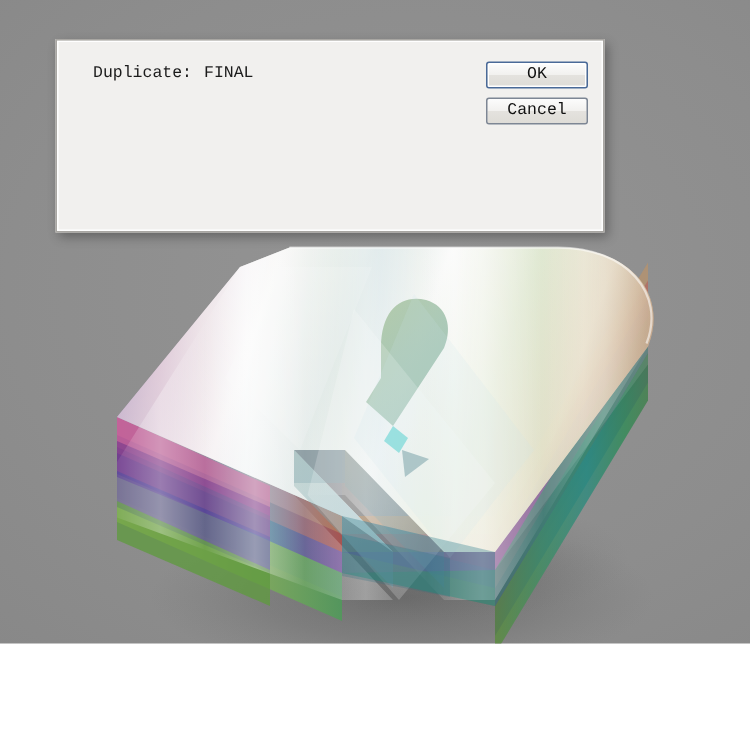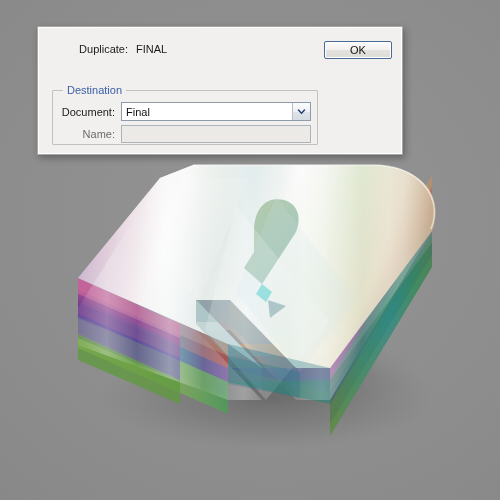--- a/index.html
+++ b/index.html
@@ -10,24 +10,25 @@
     width: 500px;
     height: 500px;
     overflow: hidden;
     font-family: "Liberation Sans", sans-serif;
   }
 
   
   #canvas {
     position: relative;
     width: 500px;
-    height: 500px;
+    height: 429px;
     background:
       radial-gradient(120% 110% at 55% 45%, #949494 0%, #8d8d8d 45%, #868686 78%, #808080 100%);
     overflow: hidden;
+    font-family: Liberation Mono, monospace;
   }
 
   
   #artwork {
     position: absolute;
     left: 0;
     top: 0;
     width: 500px;
     height: 500px;
   }
@@ -386,40 +387,21 @@
       <div class="row" style="left:18px; top:15px; width:270px;">
         <span class="lbl" style="width:72px;">Duplicate:</span>
         <span class="value-static" style="margin-left:8px;">FINAL</span>
       </div>
 
 
       <div class="btn default" style="position:absolute; left:286px; top:14px;">
         <span>OK</span>
       </div>
 
-
-      <div class="groupbox" style="left:14px; top:63px; width:266px; height:55px;">
-        <span class="group-legend">Destination</span>
-
-        <div class="row" style="left:4px; top:11px; width:258px;">
-          <span class="lbl" style="width:58px;">Document:</span>
-          <div class="combo" style="margin-left:6px; width:190px;">
-            <span class="combo-text">Final</span>
-            <span class="combo-btn">
-              <svg width="9" height="6" viewBox="0 0 9 6">
-                <path d="M0.5 1 L4.5 5.2 L8.5 1 L7.2 0.3 L4.5 3.2 L1.8 0.3 Z" fill="#1c3a6e"></path>
-              </svg>
-            </span>
-          </div>
-        </div>
-
-        <div class="row" style="left:4px; top:34px; width:258px;">
-          <span class="lbl dim" style="width:58px;">Name:</span>
-          <div class="tfield disabled" style="margin-left:6px; width:190px; height:18px;" placeholder="">
-            <span></span>
-          </div>
-        </div>
+      <div class="btn" style="position:absolute; left:286px; top:38px;">
+        <span>Cancel</span>
       </div>
+
 
     </div>
   </div>
 
 </div>
 
 </body></html>

